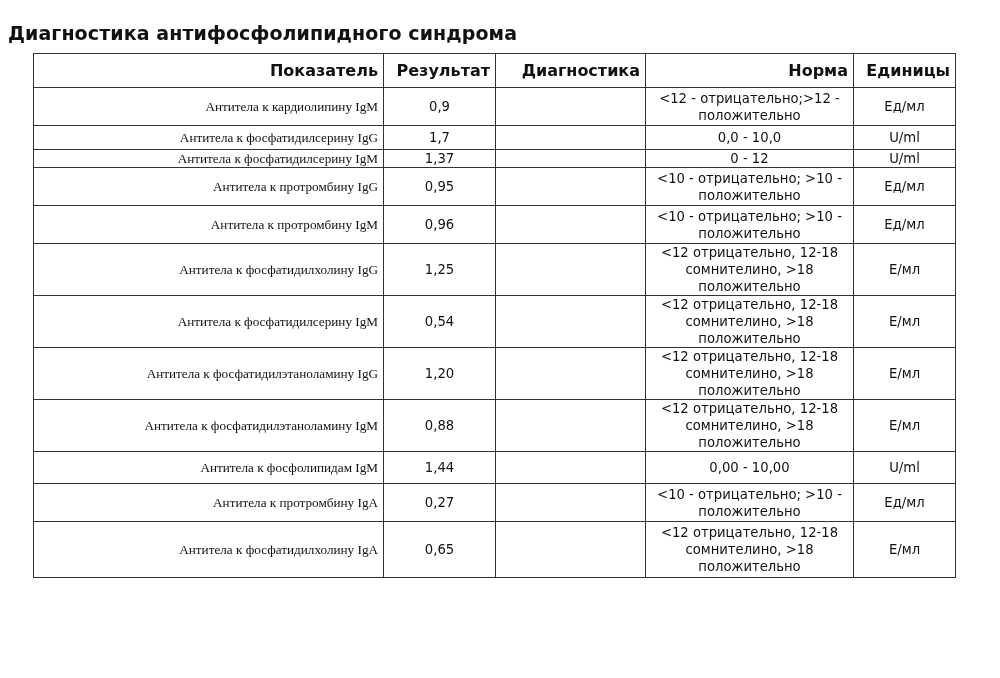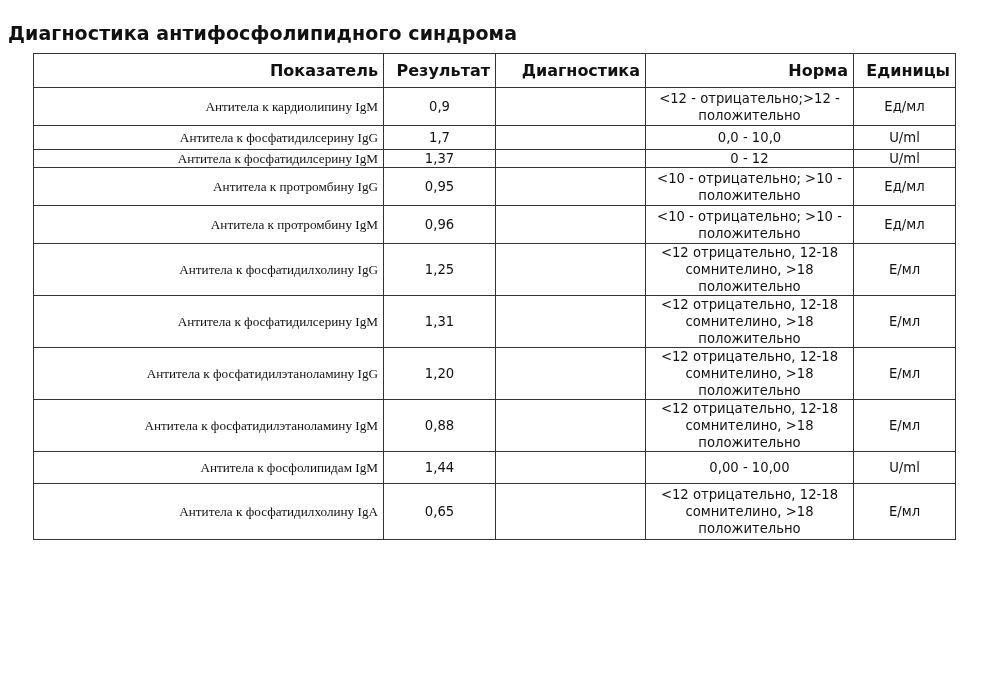--- a/index.html
+++ b/index.html
@@ -75,21 +75,21 @@
       </tr>
       <tr style="height: 51px;">
         <td class="c-name">Антитела к фосфатидилхолину IgG</td>
         <td class="c-res">1,25</td>
         <td class="c-com"></td>
         <td class="c-norm">&lt;12 отрицательно, 12-18 сомнителино, &gt;18 положительно</td>
         <td class="c-unit">Е/мл</td>
       </tr>
       <tr style="height: 51px;">
         <td class="c-name">Антитела к фосфатидилсерину IgM</td>
-        <td class="c-res">1,31</td>
+        <td class="c-res">0,54</td>
         <td class="c-com"></td>
         <td class="c-norm">&lt;12 отрицательно, 12-18 сомнителино, &gt;18 положительно</td>
         <td class="c-unit">Е/мл</td>
       </tr>
       <tr style="height: 52px;">
         <td class="c-name">Антитела к фосфатидилэтаноламину IgG</td>
         <td class="c-res">1,20</td>
         <td class="c-com"></td>
         <td class="c-norm">&lt;12 отрицательно, 12-18 сомнителино, &gt;18 положительно</td>
         <td class="c-unit">Е/мл</td>
@@ -101,20 +101,27 @@
         <td class="c-norm">&lt;12 отрицательно, 12-18 сомнителино, &gt;18 положительно</td>
         <td class="c-unit">Е/мл</td>
       </tr>
       <tr style="height: 32px;">
         <td class="c-name">Антитела к фосфолипидам IgM</td>
         <td class="c-res">1,44</td>
         <td class="c-com"></td>
         <td class="c-norm">0,00 - 10,00</td>
         <td class="c-unit">U/ml</td>
       </tr>
+      <tr style="height: 38px;">
+        <td class="c-name">Антитела к протромбину IgA</td>
+        <td class="c-res">0,27</td>
+        <td class="c-com"></td>
+        <td class="c-norm">&lt;10 - отрицательно; &gt;10 - положительно</td>
+        <td class="c-unit">Ед/мл</td>
+      </tr>
       <tr style="height: 56px;">
         <td class="c-name">Антитела к фосфатидилхолину IgA</td>
         <td class="c-res">0,65</td>
         <td class="c-com"></td>
         <td class="c-norm">&lt;12 отрицательно, 12-18 сомнителино, &gt;18 положительно</td>
         <td class="c-unit">Е/мл</td>
       </tr>
     </tbody>
 </table>
 

